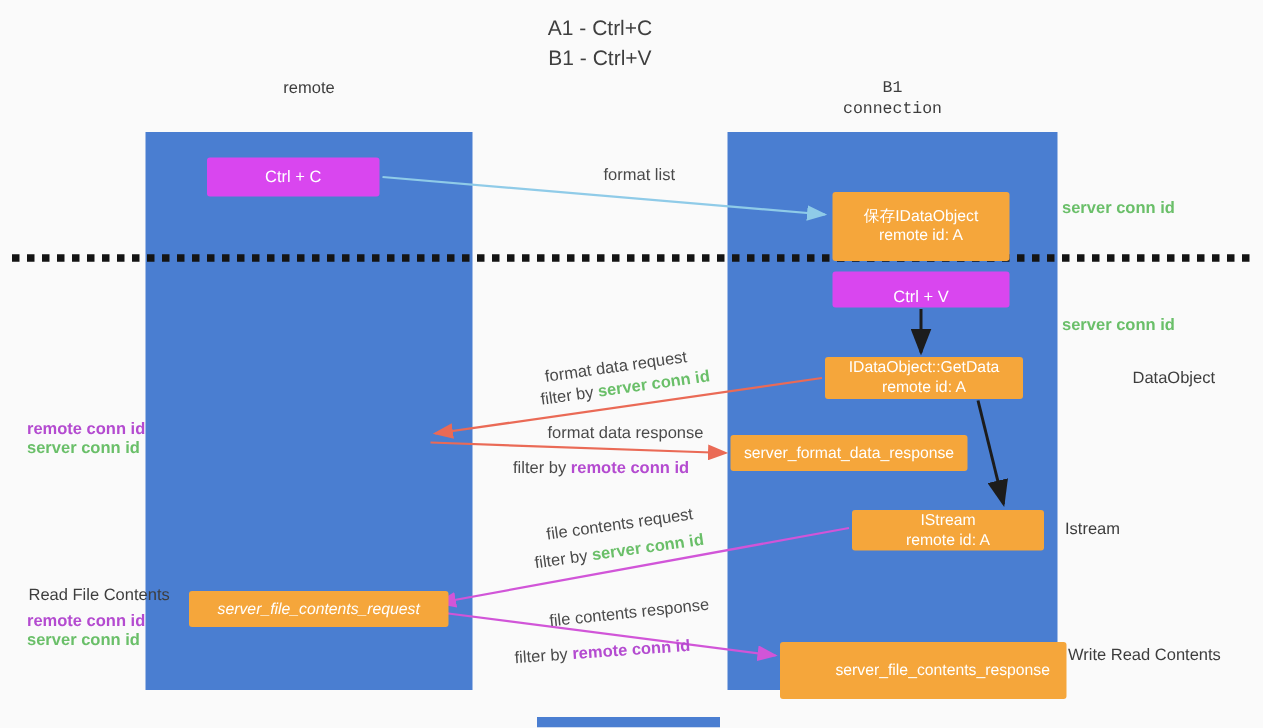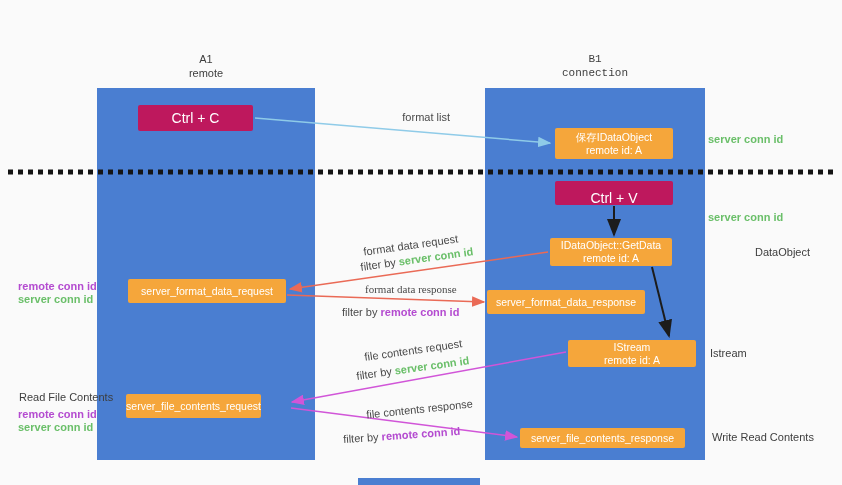--- a/index.html
+++ b/index.html
@@ -23,44 +23,47 @@
     top:52px;text-align:center;color:#3d3d3d;font-size:11px;line-height:14px;z-index:4;
   }
   .lane{
     top:88px;height:372px;background:#4a7ed1;z-index:1;
   }
   .node{
     z-index:3;color:#ffffff;text-align:center;border-radius:2px;
     display:flex;flex-direction:column;justify-content:center;align-items:center;
     font-size:10.5px;line-height:13px;white-space:nowrap;
   }
-  .green-node{background:#be185d;font-size:14px;}
+  .green-node{background:#d946ef;font-size:11px;}
   .orange-node{background:#f5a63b;}
   .edge-label{
     z-index:4;font-size:11px;color:#4a4a4a;white-space:nowrap;
   }
   .rot8{transform:rotate(-8deg);}
   .rot6{transform:rotate(-6deg);}
   .rot4{transform:rotate(-4deg);}
   .green-text{color:#6abf69;font-weight:bold;}
   .purple-text{color:#b44bd0;font-weight:bold;}
   .side-label{z-index:4;font-size:11px;color:#3d3d3d;white-space:nowrap;}
   .side-label.bold-green{color:#6abf69;font-weight:bold;}
   .side-label.bold-purple{color:#b44bd0;font-weight:bold;}
   svg.arrows{position:absolute;left:0;top:0;z-index:2;pointer-events:none;}
   .bottom-strip{left:358px;top:478px;width:122px;height:7px;background:#4a7ed1;z-index:1;}
 </style>
 </head>
 <body>
 
 <div class="canvas">
 
+  <div class="abs title">
+    <div>A1 - Ctrl+C</div>
+    <div>B1 - Ctrl+V</div>
+  </div>
 
   <div class="abs lane-header" style="left:97px;width:218px;">
-    <div>A1</div>
     <div>remote</div>
   </div>
   <div class="abs lane-header" style="left:485px;width:220px;font-family:Liberation Mono, monospace;">
     <div>B1</div>
     <div>connection</div>
   </div>
 
   <div class="abs lane" style="left:97px;width:218px;"></div>
   <div class="abs lane" style="left:485px;width:220px;"></div>
 
@@ -88,68 +91,65 @@
     <line x1="287" y1="295" x2="484" y2="302" stroke="#ea6a56" stroke-width="1.5" marker-end="url(#m-red)"></line>
     <line x1="652" y1="267" x2="669" y2="336" stroke="#1c1c1c" stroke-width="2" marker-end="url(#m-blk)"></line>
     <line x1="566" y1="352" x2="292" y2="402" stroke="#d155d8" stroke-width="1.5" marker-end="url(#m-mag)"></line>
     <line x1="291" y1="408" x2="517" y2="437" stroke="#d155d8" stroke-width="1.5" marker-end="url(#m-mag)"></line>
   </svg>
 
   <div class="abs node green-node" style="left:138px;top:105px;width:115px;height:26px;">
     <span>Ctrl + C</span>
   </div>
 
-  <div class="abs node orange-node" style="left:555px;top:128px;width:118px;height:31px;">
+  <div class="abs node orange-node" style="left:555px;top:128px;width:118px;height:46px;">
     <span>保存IDataObject</span>
     <span>remote id: A</span>
   </div>
 
   <div class="abs node green-node" style="left:555px;top:181px;width:118px;height:24px;justify-content:flex-end;">
     <span>Ctrl + V</span>
   </div>
 
-  <div class="abs node orange-node" style="left:550px;top:238px;width:122px;height:28px;">
+  <div class="abs node orange-node" style="left:550px;top:238px;width:132px;height:28px;">
     <span>IDataObject::GetData</span>
     <span>remote id: A</span>
   </div>
 
   <div class="abs node orange-node" style="left:568px;top:340px;width:128px;height:27px;">
     <span>IStream</span>
     <span>remote id: A</span>
   </div>
 
-  <div class="abs node orange-node" style="left:128px;top:279px;width:158px;height:24px;">
-    <span>server_format_data_request</span>
-  </div>
 
   <div class="abs node orange-node" style="left:487px;top:290px;width:158px;height:24px;">
     <span>server_format_data_response</span>
   </div>
 
-  <div class="abs node orange-node" style="left:126px;top:394px;width:135px;height:24px;">
+  <div class="abs node orange-node" style="left:126px;top:394px;width:173px;height:24px;font-style:italic;">
     <span>server_file_contents_request</span>
   </div>
 
-  <div class="abs node orange-node" style="left:520px;top:428px;width:165px;height:20px;">
+  <div class="abs node orange-node" style="left:520px;top:428px;width:165px;height:38px;padding-left:26px;">
     <span>server_file_contents_response</span>
   </div>
 
   <div class="abs edge-label" style="left:350px;top:111px;width:100px;text-align:right;">
     <span>format list</span>
   </div>
 
   <div class="abs edge-label rot8" style="left:363px;top:239px;">
     <span>format data request</span>
   </div>
   <div class="abs edge-label rot8" style="left:360px;top:253px;">
     <span>filter by</span>
     <span class="green-text">server conn id</span>
   </div>
 
-  <div class="abs edge-label" style="left:365px;top:283px;font-family:Liberation Serif, serif;">
+  <div class="abs edge-label" style="left:365px;top:283px;">
     <span>format data response</span>
   </div>
   <div class="abs edge-label" style="left:342px;top:306px;">
     <span>filter by</span>
     <span class="purple-text">remote conn id</span>
   </div>
 
   <div class="abs edge-label rot8" style="left:364px;top:344px;">
     <span>file contents request</span>
   </div>

